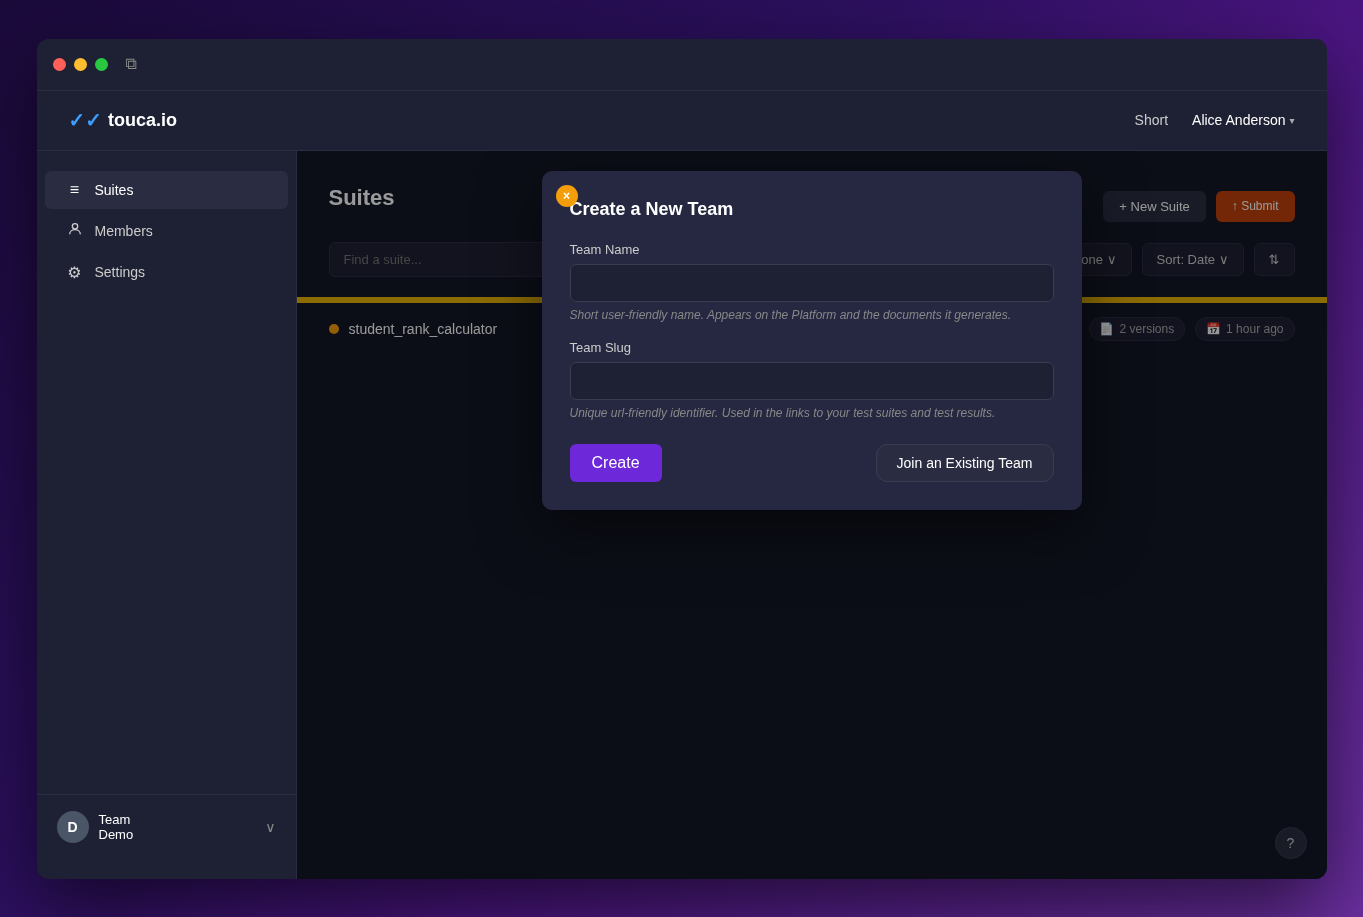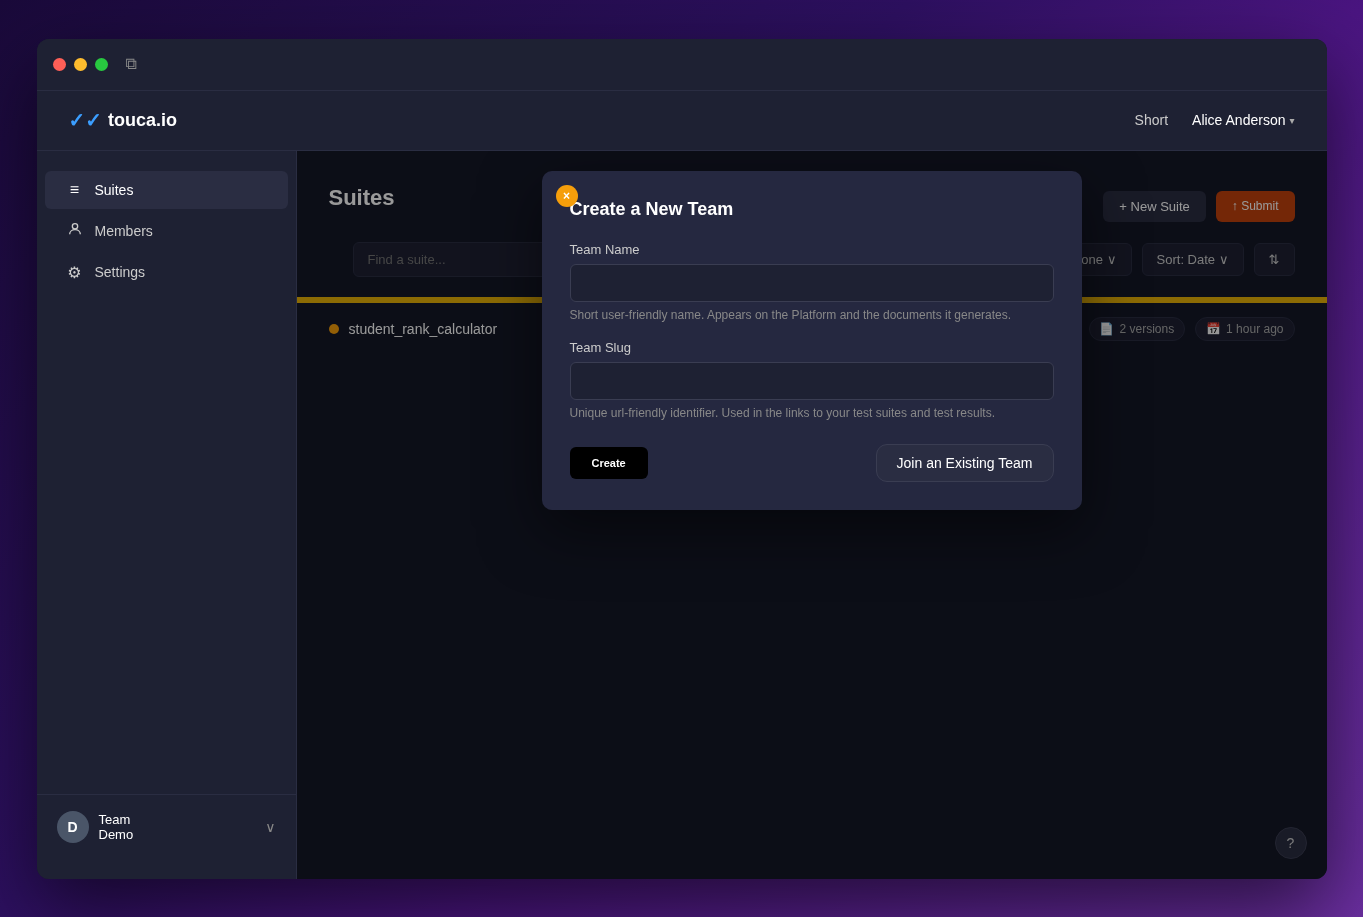--- a/index.html
+++ b/index.html
@@ -242,21 +242,20 @@
       align-items: center;
       gap: 4px;
     }
 
     
     .filter-bar {
       display: flex;
       align-items: center;
       gap: 10px;
       padding: 0 32px 20px;
-      margin-left: 24px;
     }
 
     .search-input {
       flex: 1;
       background: #1e2133;
       border: 1px solid #2a2d42;
       border-radius: 6px;
       padding: 9px 14px;
       color: #aaa;
       font-size: 13px;
@@ -389,37 +388,38 @@
       padding: 10px 14px;
       color: #fff;
       font-size: 14px;
       outline: none;
     }
 
     .form-hint {
       color: #888;
       font-size: 12px;
       margin-top: 6px;
+      font-style: italic;
     }
 
     .modal-footer {
       display: flex;
       justify-content: space-between;
       align-items: center;
       margin-top: 24px;
     }
 
     .btn-create {
-      background: #000000;
+      background: #6d28d9;
       color: #fff;
       border: none;
       padding: 10px 22px;
       border-radius: 6px;
-      font-size: 11px;
-      font-weight: 700;
+      font-size: 16px;
+      font-weight: 400;
       cursor: pointer;
     }
 
     .btn-join {
       background: #2a2d42;
       color: #fff;
       border: 1px solid #3a3d52;
       padding: 10px 20px;
       border-radius: 11px;
       font-size: 14px;

